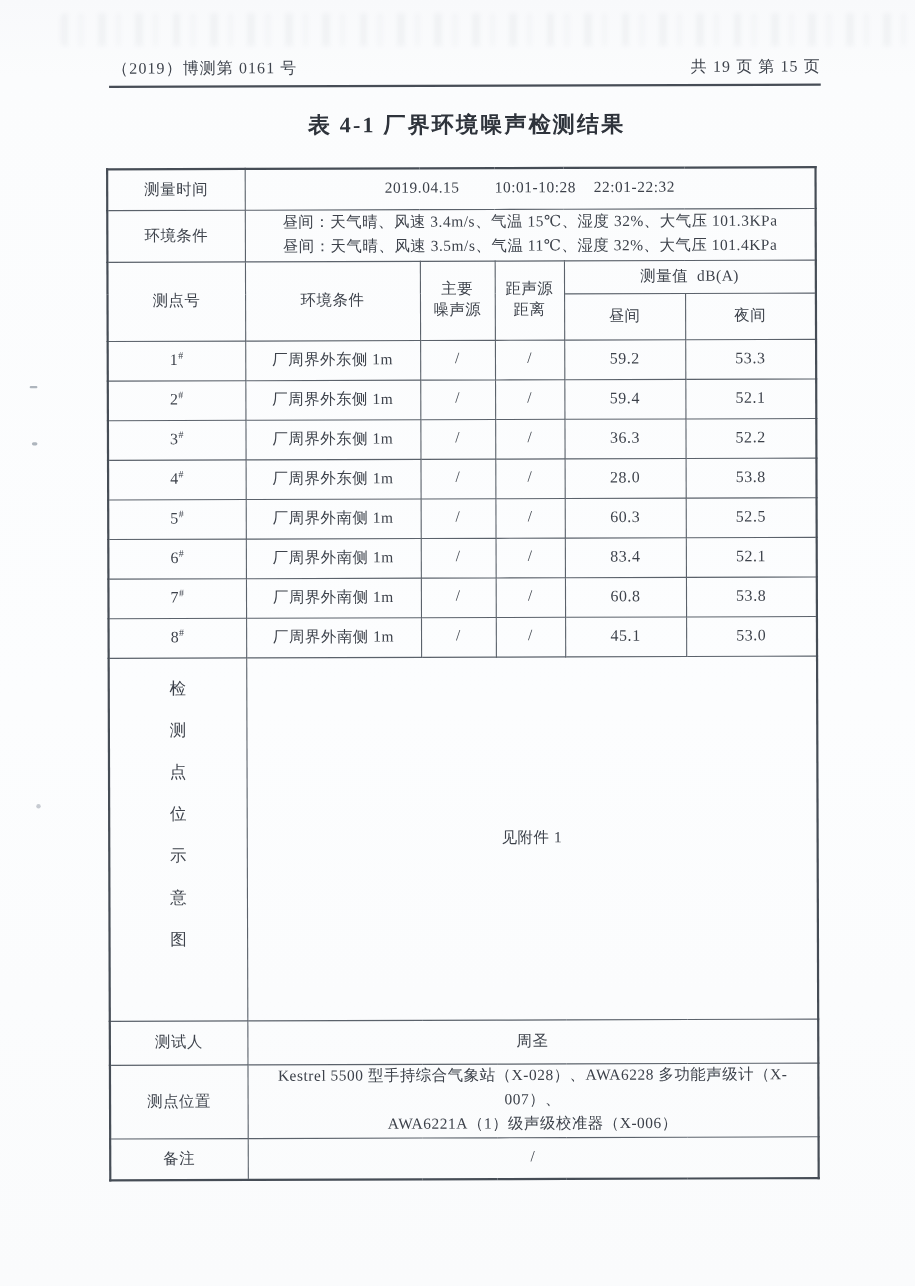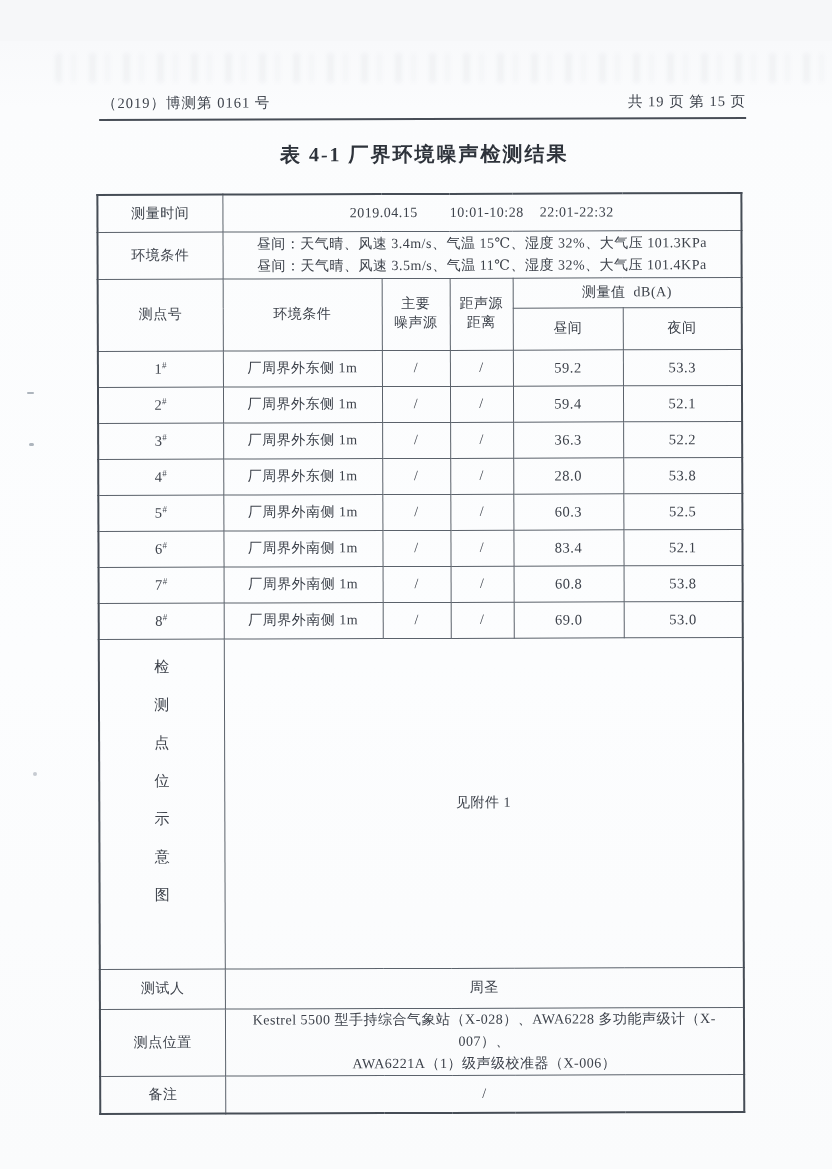--- a/index.html
+++ b/index.html
@@ -7,21 +7,20 @@
     width:832px;height:1169px;
     background:#f6f7f9;
     font-family:"Liberation Serif","DejaVu Serif",serif;
     color:#3d424b;
     overflow:hidden;
     position:relative;
   }
   .page{
     position:absolute;inset:0;
     background:linear-gradient(180deg,#f8f9fb 0%,#fbfcfd 6%,#fcfdfe 55%,#fafbfc 100%);
-    margin-top:41px;
   }
   
   .scan-noise{
     position:absolute;left:55px;top:12px;width:770px;height:30px;
     background:repeating-linear-gradient(90deg,
       rgba(120,130,145,.18) 0 7px, rgba(255,255,255,0) 7px 16px,
       rgba(120,130,145,.10) 16px 21px, rgba(255,255,255,0) 21px 34px);
     filter:blur(2px);
     opacity:.35;
     border-radius:4px;
@@ -60,21 +59,21 @@
   table.main td{
     border:1px solid #5b626b;
     text-align:center;vertical-align:middle;
     padding:0 2px;
     letter-spacing:.5px;
   }
   table.main{border:2px solid #464d56;}
   td.lbl{letter-spacing:1.5px;}
   .pre{white-space:pre;}
   .envline{line-height:22px;white-space:pre;}
-  .twoline div{line-height:19px;font-family:Liberation Mono, monospace;}
+  .twoline div{line-height:19px;}
   .num{font-size:14.5px;letter-spacing:.3px;}
   sup.hash{font-size:9px;vertical-align:super;line-height:0;}
   .vcell{vertical-align:middle;}
   .vchars{
     display:flex;flex-direction:column;align-items:center;
     gap:19px;font-size:15px;letter-spacing:0;
     padding:10px 0 55px 0;
   }
   .slash{font-size:14px;}
 </style>
@@ -188,21 +187,21 @@
           <td class="slash">/</td>
           <td class="slash">/</td>
           <td class="num">60.8</td>
           <td class="num">53.8</td>
         </tr>
         <tr style="height:36px">
           <td><span class="num">8</span><sup class="hash">#</sup></td>
           <td>厂周界外南侧 1m</td>
           <td class="slash">/</td>
           <td class="slash">/</td>
-          <td class="num">69.0</td>
+          <td class="num">45.1</td>
           <td class="num">53.0</td>
         </tr>
 
         <tr style="height:330px">
           <td class="vcell">
             <div class="vchars">
               <span>检</span>
               <span>测</span>
               <span>点</span>
               <span>位</span>

